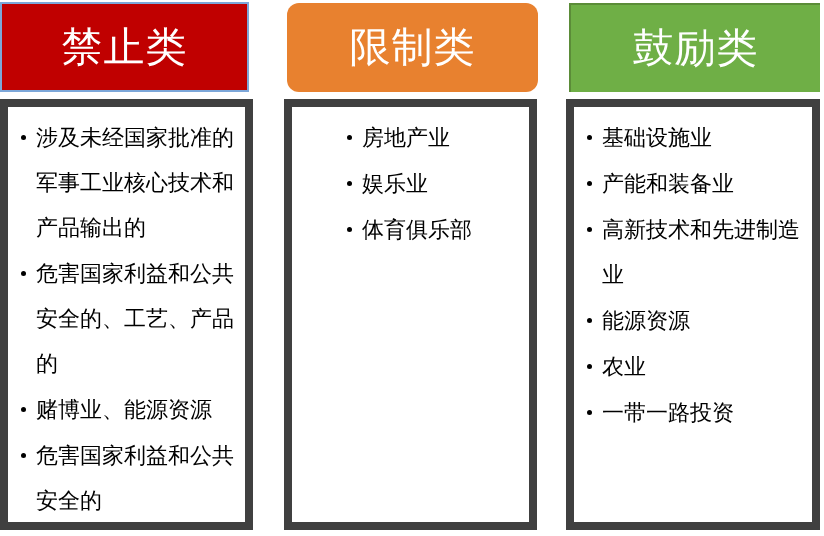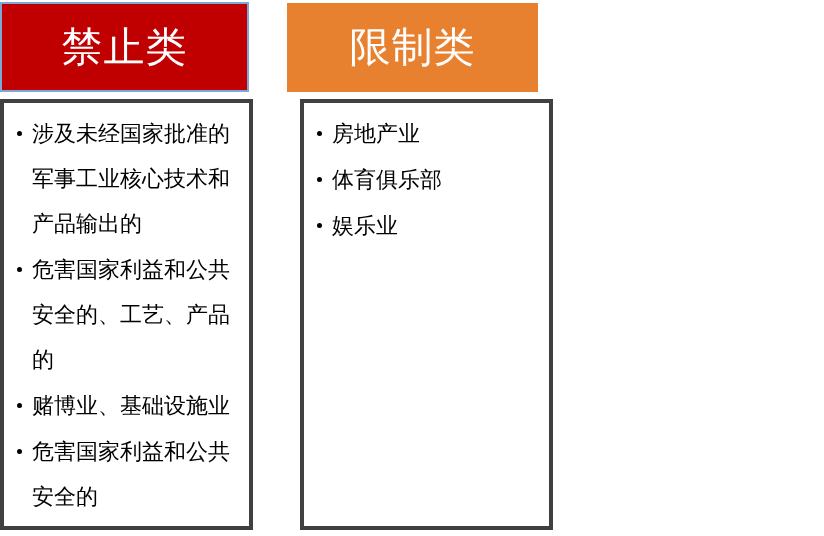--- a/index.html
+++ b/index.html
@@ -69,25 +69,25 @@
     font-family: "DejaVu Serif", "Liberation Serif", serif;
   }
 
   
   .card-body {
     position: absolute;
     top: 99px;
     height: 431px;
     box-sizing: border-box;
     background: #ffffff;
-    border: 4px solid #404040;
+    border: 8px solid #404040;
     overflow: hidden;
   }
   .card-1 .card-body { left: 0px; width: 253px; }
-  .card-2 .card-body { left: 16px; width: 253px; }
+  .card-2 .card-body { left: 0px; width: 253px; padding-left: 42px; }
   .card-3 .card-body { left: 0px; width: 254px; }
 
   .bullet-list {
     list-style: none;
     margin: 0;
     padding: 8px 6px 0 6px;
   }
   .bullet-item {
     position: relative;
     padding-left: 22px;
@@ -115,33 +115,48 @@
 
   <div class="card card-1">
     <div class="card-header" style="background:#C00000;">
       <span class="card-header-title">禁止类</span>
     </div>
     <div class="selection"></div>
     <div class="card-body">
       <ul class="bullet-list">
         <li class="bullet-item">涉及未经国家批准的军事工业核心技术和产品输出的</li>
         <li class="bullet-item">危害国家利益和公共安全的、工艺、产品的</li>
-        <li class="bullet-item">赌博业、基础设施业</li>
+        <li class="bullet-item">赌博业、能源资源</li>
         <li class="bullet-item">危害国家利益和公共安全的</li>
       </ul>
     </div>
   </div>
 
   <div class="card card-2">
-    <div class="card-header" style="background:#E8812F;">
+    <div class="card-header" style="background:#E8812F;border-radius:12px;">
       <span class="card-header-title">限制类</span>
     </div>
     <div class="card-body">
       <ul class="bullet-list">
         <li class="bullet-item">房地产业</li>
+        <li class="bullet-item">娱乐业</li>
         <li class="bullet-item">体育俱乐部</li>
-        <li class="bullet-item">娱乐业</li>
       </ul>
     </div>
   </div>
 
+  <div class="card card-3">
+    <div class="card-header" style="background:#6FAF46;">
+      <span class="card-header-title">鼓励类</span>
+    </div>
+    <div class="card-body">
+      <ul class="bullet-list">
+        <li class="bullet-item">基础设施业</li>
+        <li class="bullet-item">产能和装备业</li>
+        <li class="bullet-item">高新技术和先进制造业</li>
+        <li class="bullet-item">能源资源</li>
+        <li class="bullet-item">农业</li>
+        <li class="bullet-item">一带一路投资</li>
+      </ul>
+    </div>
+  </div>
 
 </div>
 
 </body></html>

